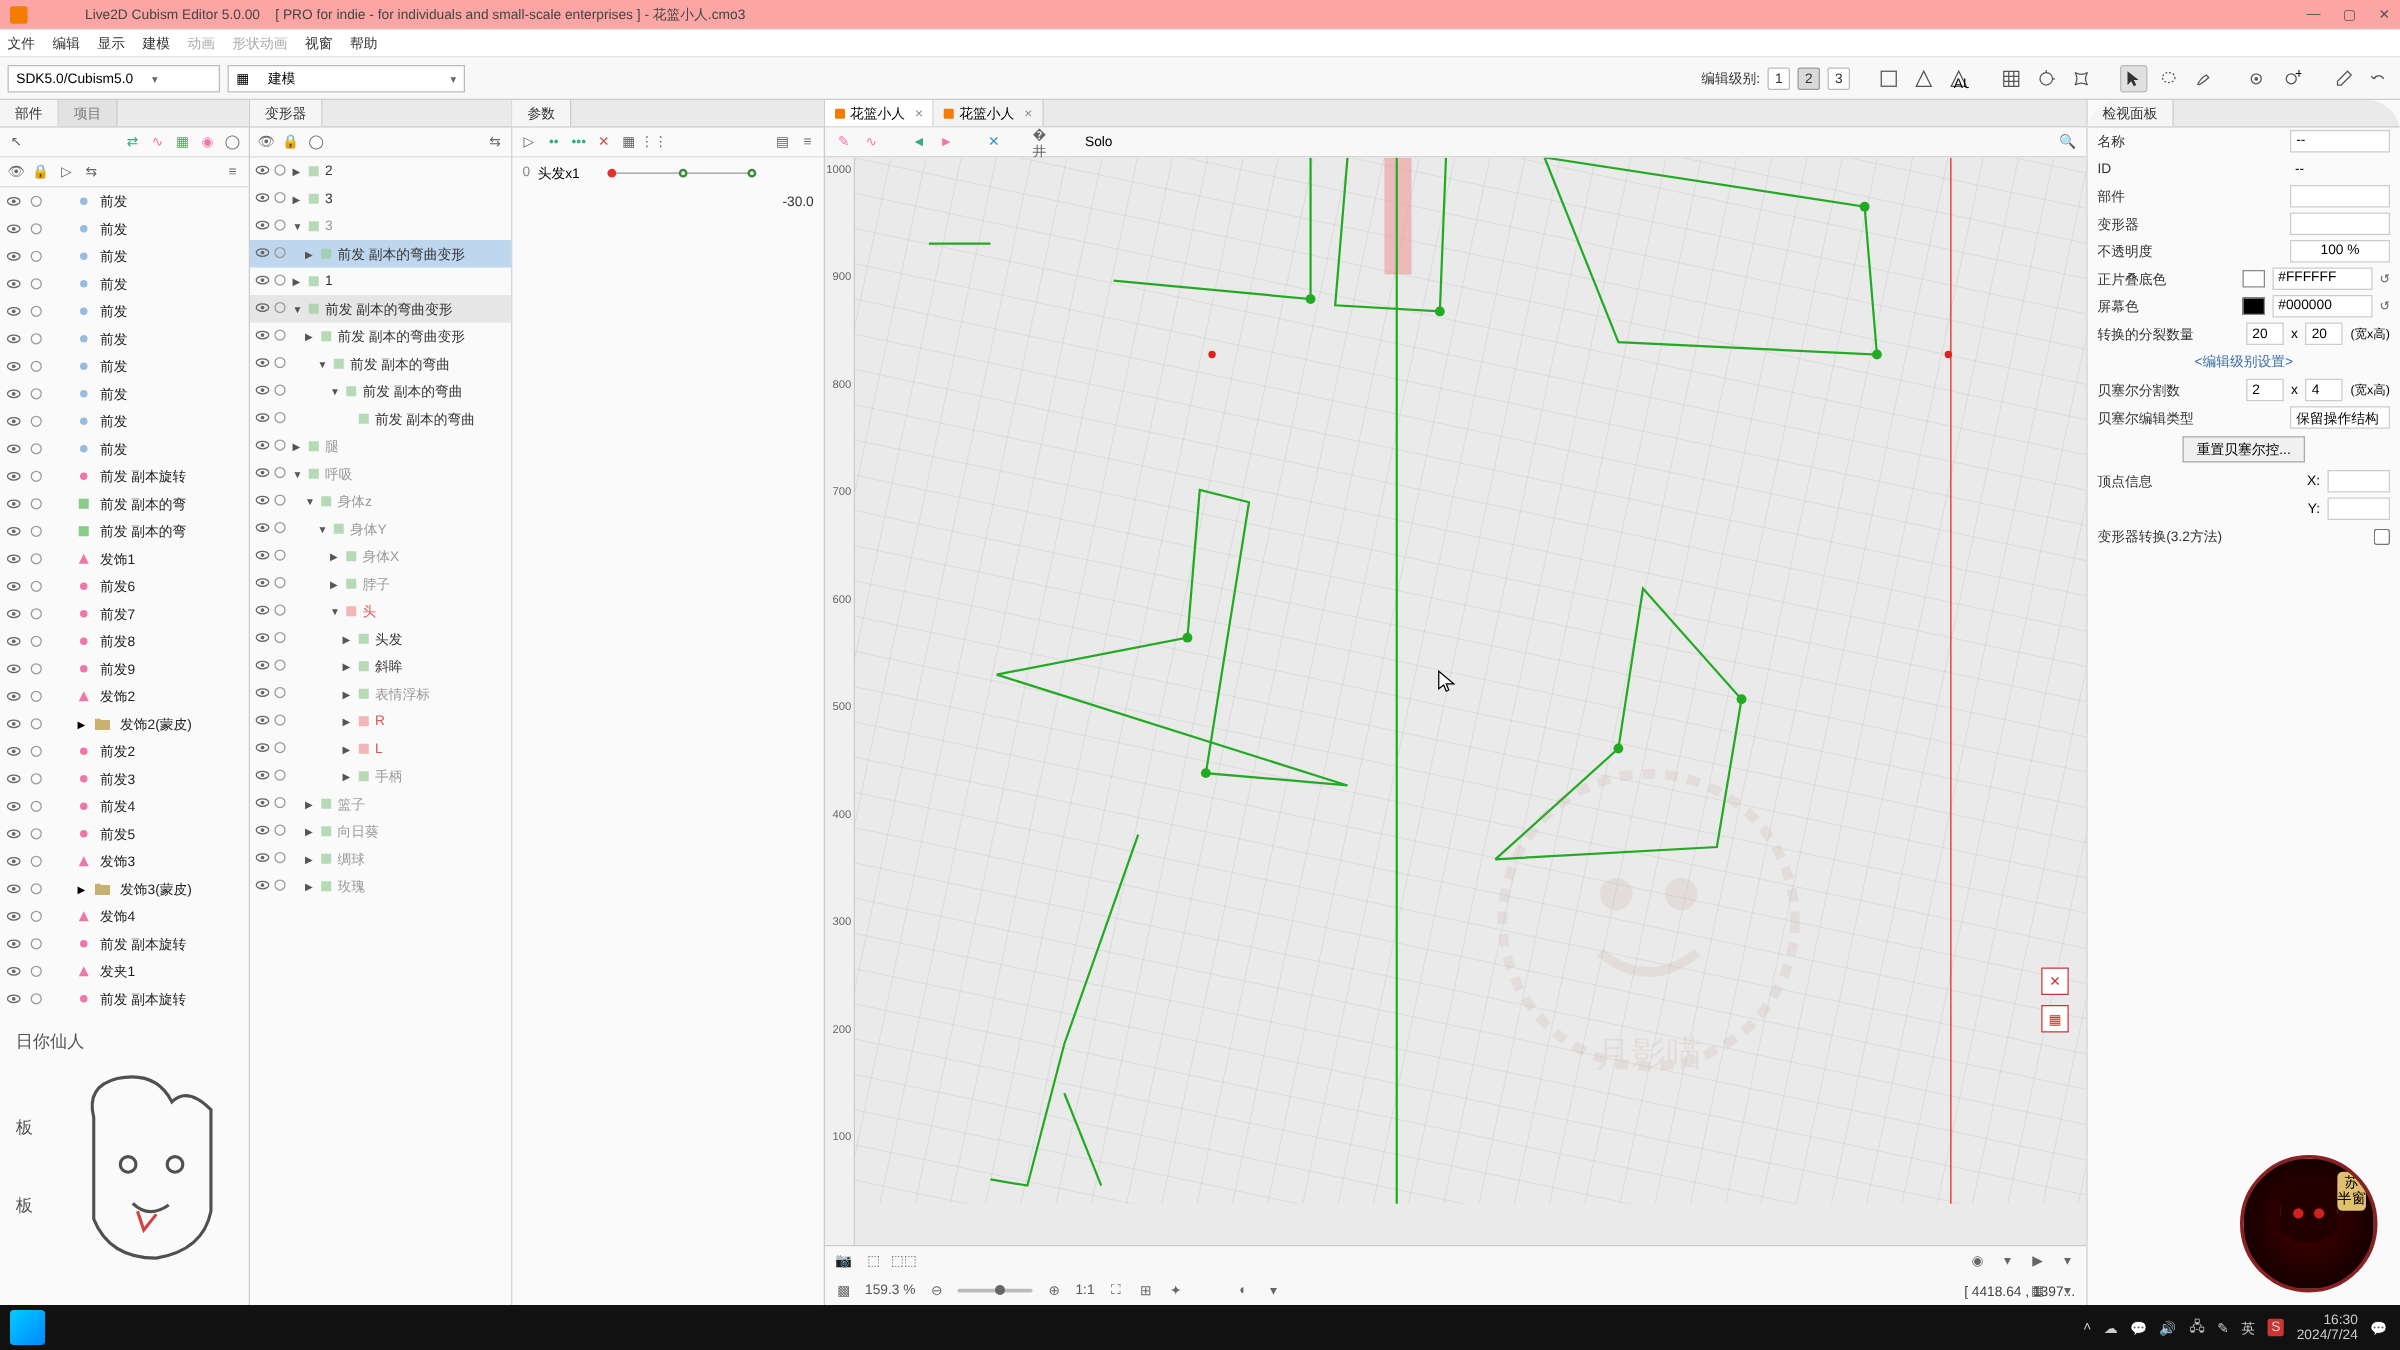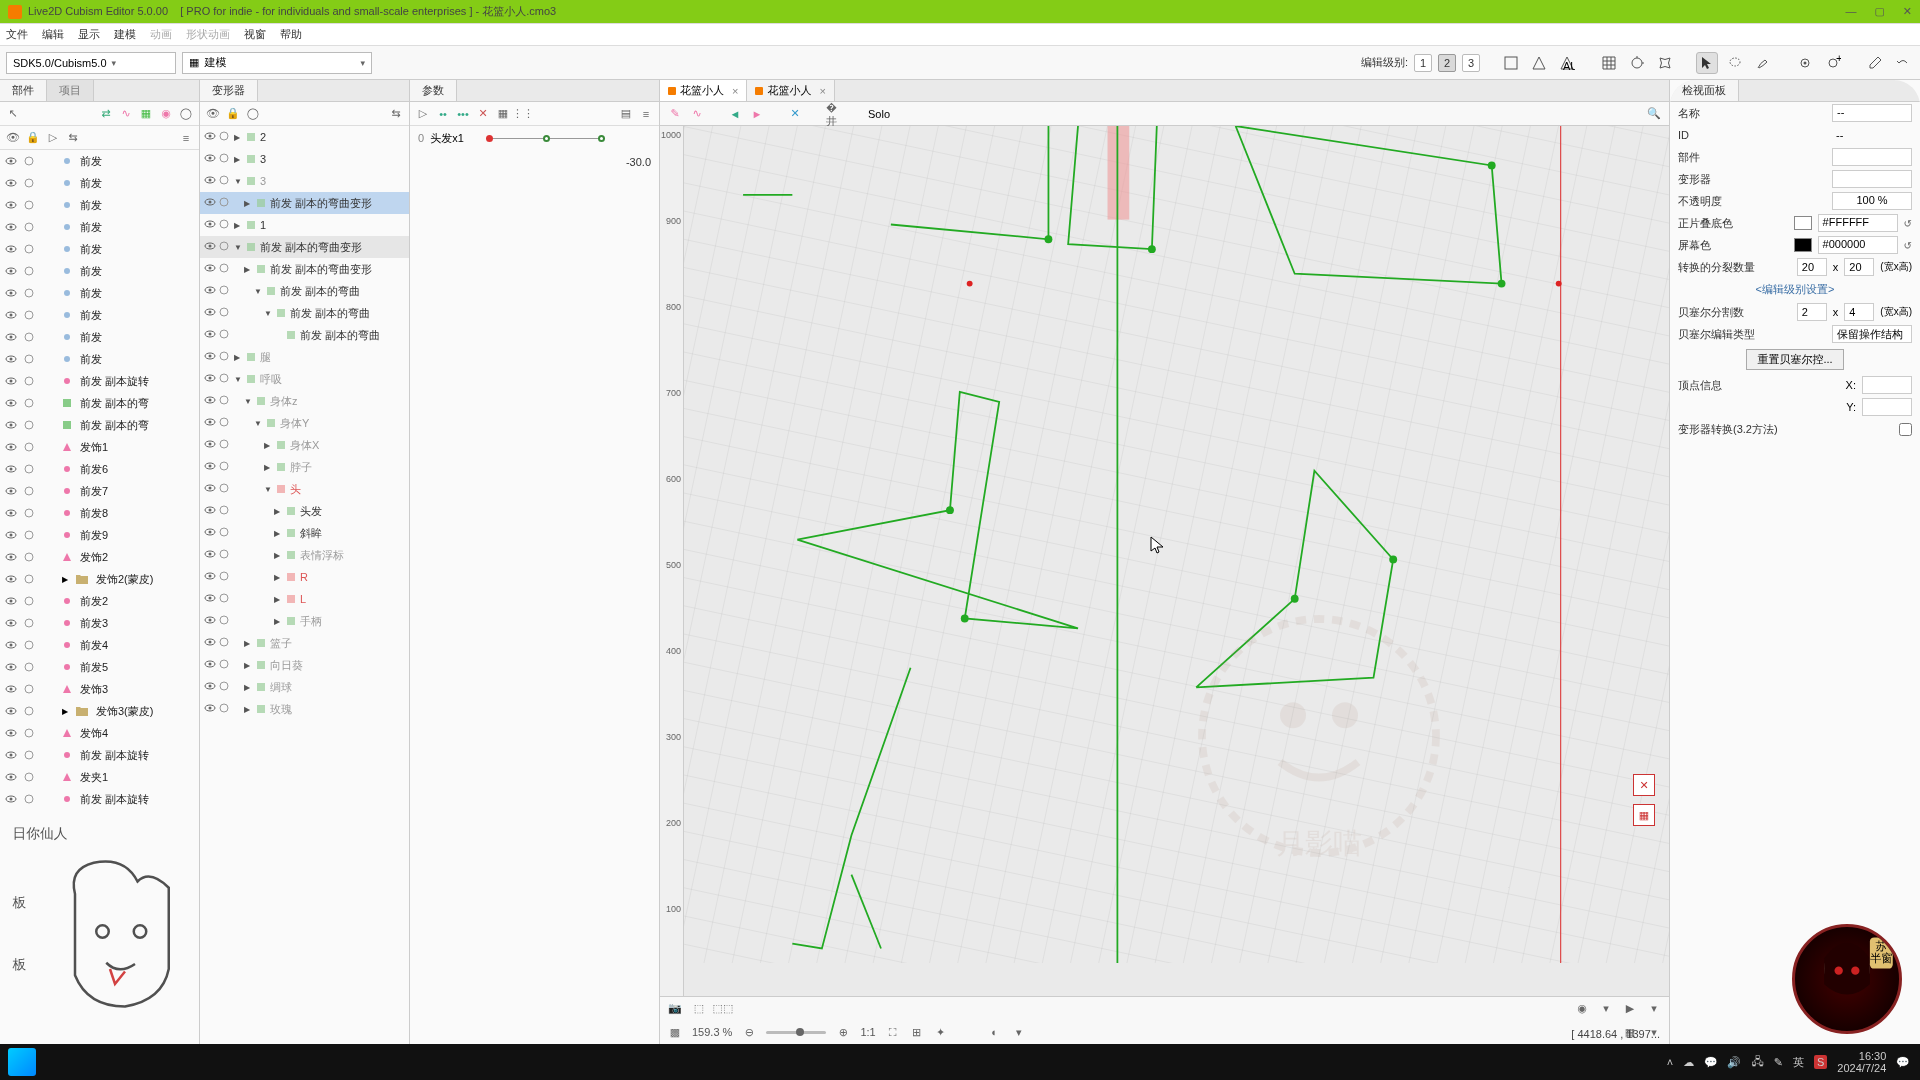--- a/index.html
+++ b/index.html
@@ -1,31 +1,31 @@
 <!DOCTYPE html>
 <html><head>
 <meta charset="utf-8">
 <style>
 * { margin:0; padding:0; box-sizing:border-box; font-family:"Microsoft YaHei",sans-serif; font-size:11px; user-select:none; }
 body { width:1920px; height:1080px; background:#f0f0f0; overflow:hidden; position:relative; }
 
 
-.titlebar { height:24px; background:#84cc16; display:flex; align-items:center; padding:0 8px; border-bottom:1px solid #ddd; }
+.titlebar { height:24px; background:#fca5a5; display:flex; align-items:center; padding:0 8px; border-bottom:1px solid #ddd;gap:40px; }
 .titlebar .logo { width:14px; height:14px; background:#f57c00; border-radius:2px; margin-right:6px; }
 .titlebar .title-text { color:#444; font-size:11px; flex:1; }
 .win-controls { display:flex; gap:18px; color:#555; font-size:13px; }
 .win-controls span { cursor:pointer; }
 
 
 .menubar { height:22px; background:#fff; display:flex; align-items:center; padding:0 6px; gap:14px; border-bottom:1px solid #ddd; color:#333; }
 .menubar .disabled { color:#aaa; }
 
 
 .toolbar { height:34px; background:#f8f8f8; display:flex; align-items:center; padding:0 6px; border-bottom:1px solid #ccc; gap:6px; }
-.combo { height:22px; border:1px solid #bbb; background:#fff; display:flex; align-items:center; padding:0 6px; gap:5px; }
+.combo { height:22px; border:1px solid #bbb; background:#fff; display:flex; align-items:center; padding:0 6px; gap:15px; }
 .combo .chev { font-size:9px; color:#666; }
 .edit-level { margin-left:auto; display:flex; align-items:center; gap:6px; color:#333; }
 .lvl-btn { width:18px; height:18px; border:1px solid #bbb; border-radius:2px; display:flex; align-items:center; justify-content:center; background:#fff; }
 .lvl-btn.active { background:#d9d9d9; border-color:#999; }
 .tool-group { display:flex; gap:6px; margin-left:14px; }
 .tbtn { width:22px; height:22px; border:1px solid transparent; border-radius:3px; display:flex; align-items:center; justify-content:center; color:#555; background:transparent; }
 .tbtn.active { background:#e0e0e0; border-color:#bbb; }
 .tbtn svg { width:16px; height:16px; }
 
 

